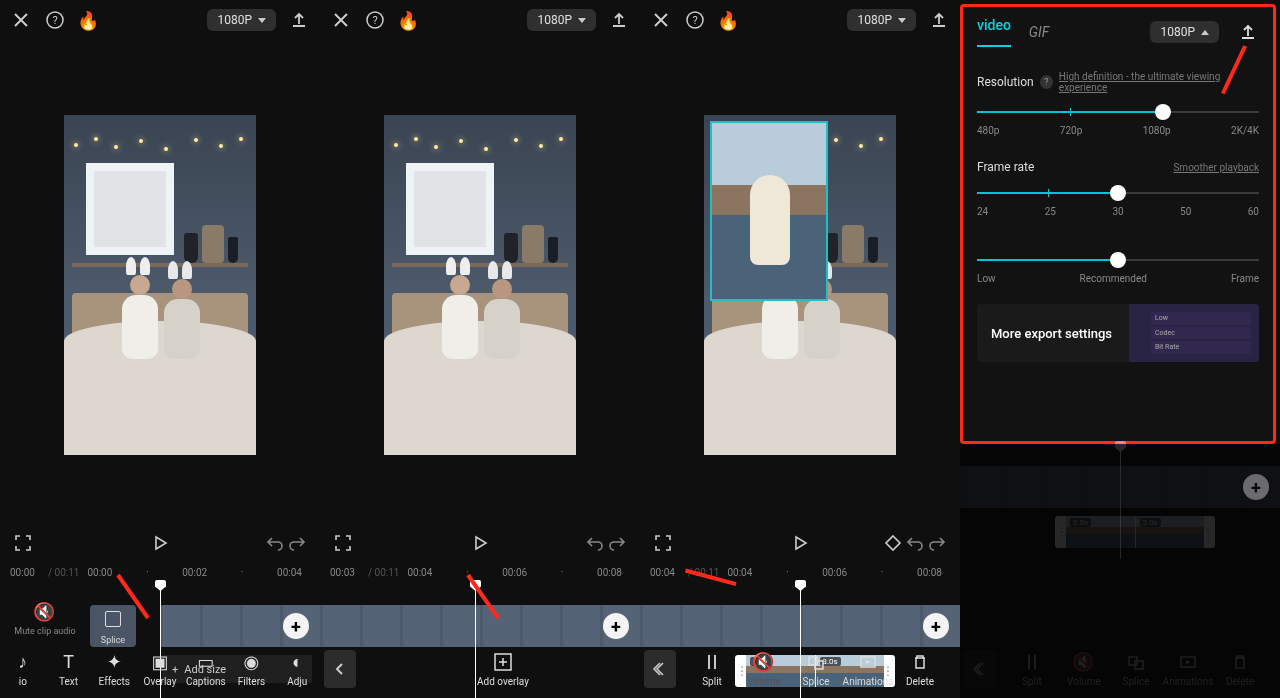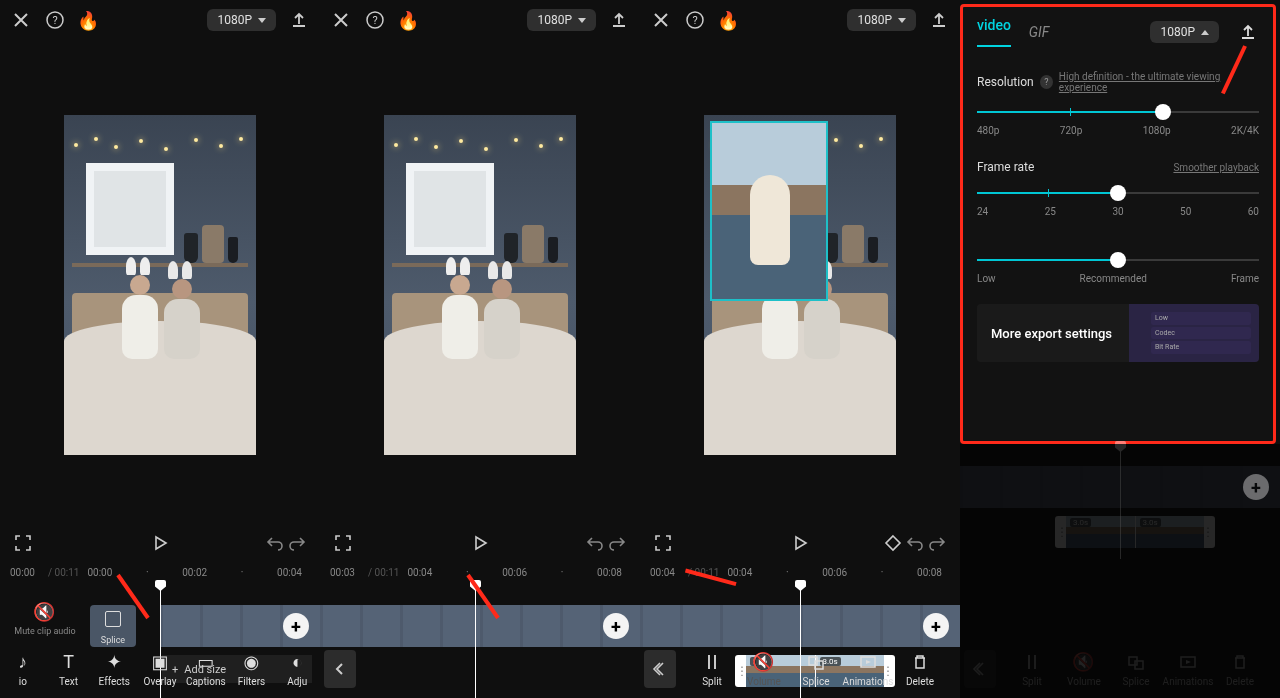--- a/index.html
+++ b/index.html
@@ -449,20 +449,31 @@
       </div>
     <div class="add-btn" style="left:283px">+</div>
     <div class="playhead" style="left:155px"></div>
   </div>
   <div class="toolbar">
     <div class="back-chip">
         <svg width="14" height="14" viewBox="0 0 14 14">
           <path d="M9 2 L4 7 L9 12" stroke="#ccc" stroke-width="2" fill="none"></path>
         </svg>
       </div>
+    <div style="flex:1; display:flex; justify-content:center">
+      <div class="tool" style="width:80px">
+        <div class="ticon">
+            <svg width="20" height="20" viewBox="0 0 20 20">
+              <rect x="2" y="2" width="16" height="16" stroke="#ddd" stroke-width="1.5" fill="none"></rect>
+              <path d="M10 6 V14 M6 10 H14" stroke="#ddd" stroke-width="1.5"></path>
+            </svg>
+          </div>
+        <span>Add overlay</span>
+      </div>
+    </div>
   </div>
   <div class="arrow-red" style="left:138px; top:570px">
       <svg viewBox="0 0 50 60">
         <path d="M10 5 L40 48" stroke="#ff2a1a" stroke-width="4"></path>
         <path d="M40 48 L28 40 L40 48 L36 34 Z" fill="#ff2a1a"></path>
       </svg>
     </div>
 </div>
 
 <div class="panel">

